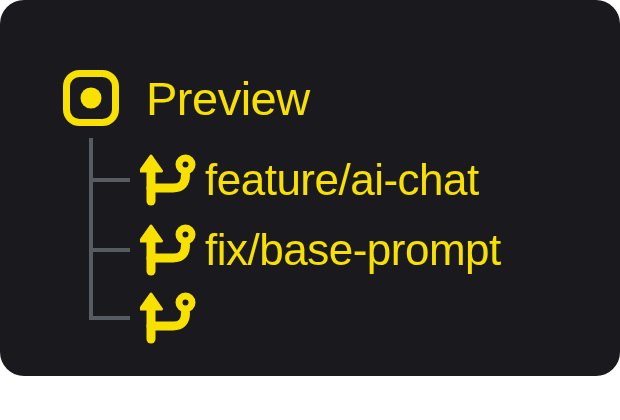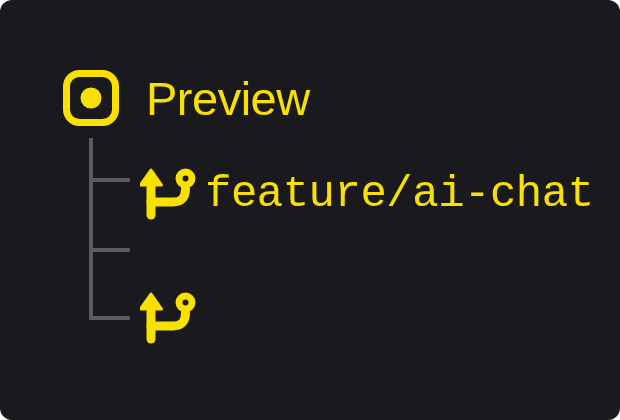--- a/index.html
+++ b/index.html
@@ -7,23 +7,23 @@
     padding: 0;
     width: 620px;
     height: 420px;
     background: #ffffff;
     font-family: "Liberation Sans", sans-serif;
     overflow: hidden;
   }
   .card {
     position: relative;
     width: 620px;
-    height: 420px;
+    height: 376px;
     background: #1a1a1e;
-    border-radius: 12px;
+    border-radius: 24px;
     overflow: hidden;
   }
   
   .header {
     position: absolute;
     left: 63px;
     top: 70px;
     height: 56px;
     display: flex;
     align-items: center;
@@ -59,21 +59,21 @@
   
   .branch-row {
     position: absolute;
     left: 140px;
     height: 52px;
     display: flex;
     align-items: center;
     gap: 9px;
     cursor: pointer;
   }
-  .row-1 { top: 168px; font-family: Liberation Mono, monospace; }
+  .row-1 { top: 154px; }
   .row-2 { top: 224px; }
   .row-3 { top: 292px; }
   .branch-label {
     color: #f8e100;
     font-size: 44px;
     font-weight: 500;
     letter-spacing: -0.5px;
     line-height: 1;
     white-space: nowrap;
   }
@@ -107,20 +107,31 @@
       <svg width="56" height="52" viewBox="0 0 56 52" fill="none" xmlns="http://www.w3.org/2000/svg">
         <path d="M11 2 L21.5 17 L0.5 17 Z" fill="#f8e100" stroke="#f8e100" stroke-width="3" stroke-linejoin="round"></path>
         <line x1="11" y1="15" x2="11" y2="47" stroke="#f8e100" stroke-width="9" stroke-linecap="round"></line>
         <path d="M11 34 L33 34 Q45.5 34 45.5 21" stroke="#f8e100" stroke-width="9" fill="none" stroke-linecap="round"></path>
         <circle cx="45.5" cy="10.5" r="6.5" stroke="#f8e100" stroke-width="7" fill="none"></circle>
       </svg>
     </span>
     <span class="branch-label">feature/ai-chat</span>
   </div>
 
+  <div class="branch-row row-2">
+    <span class="icon-box">
+      <svg width="56" height="52" viewBox="0 0 56 52" fill="none" xmlns="http://www.w3.org/2000/svg">
+        <path d="M11 2 L21.5 17 L0.5 17 Z" fill="#f8e100" stroke="#f8e100" stroke-width="3" stroke-linejoin="round"></path>
+        <line x1="11" y1="15" x2="11" y2="47" stroke="#f8e100" stroke-width="9" stroke-linecap="round"></line>
+        <path d="M11 34 L33 34 Q45.5 34 45.5 21" stroke="#f8e100" stroke-width="9" fill="none" stroke-linecap="round"></path>
+        <circle cx="45.5" cy="10.5" r="6.5" stroke="#f8e100" stroke-width="7" fill="none"></circle>
+      </svg>
+    </span>
+    <span class="branch-label">fix/base-prompt</span>
+  </div>
 
   <div class="branch-row row-3">
     <span class="icon-box">
       <svg width="56" height="52" viewBox="0 0 56 52" fill="none" xmlns="http://www.w3.org/2000/svg">
         <path d="M11 2 L21.5 17 L0.5 17 Z" fill="#f8e100" stroke="#f8e100" stroke-width="3" stroke-linejoin="round"></path>
         <line x1="11" y1="15" x2="11" y2="47" stroke="#f8e100" stroke-width="9" stroke-linecap="round"></line>
         <path d="M11 34 L33 34 Q45.5 34 45.5 21" stroke="#f8e100" stroke-width="9" fill="none" stroke-linecap="round"></path>
         <circle cx="45.5" cy="10.5" r="6.5" stroke="#f8e100" stroke-width="7" fill="none"></circle>
       </svg>
     </span>

